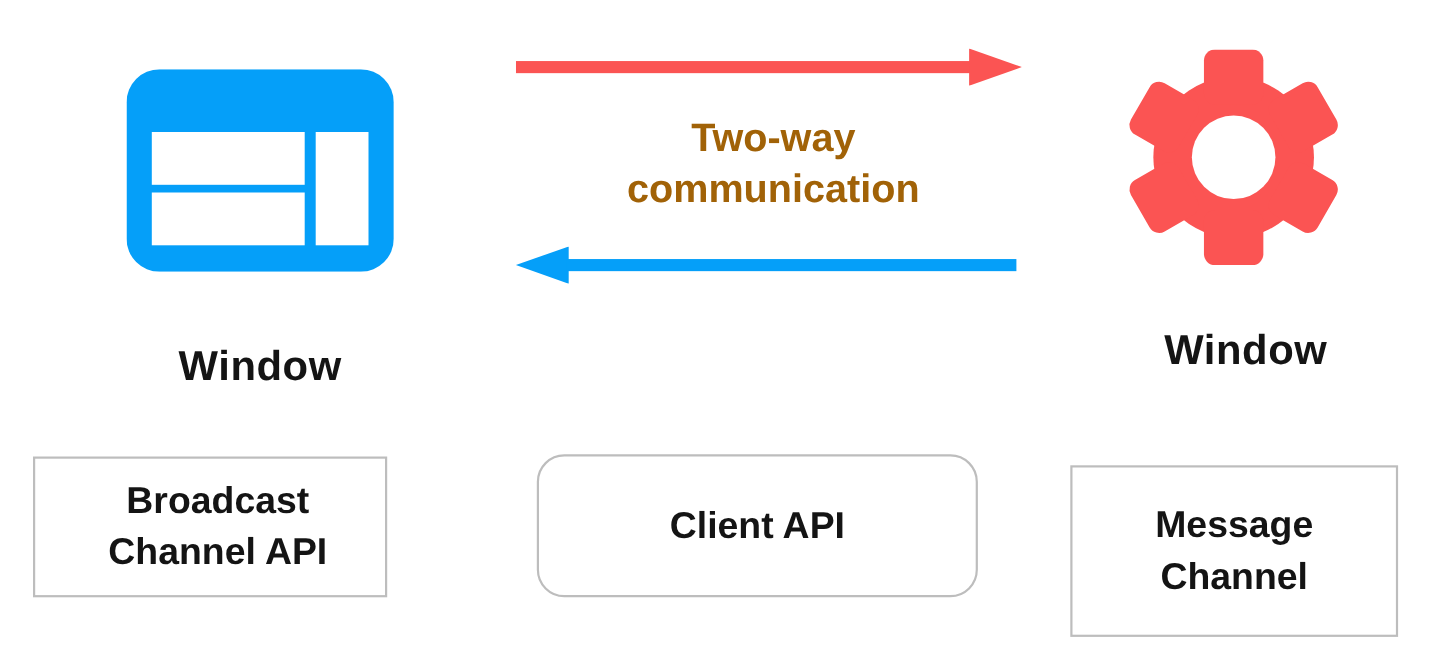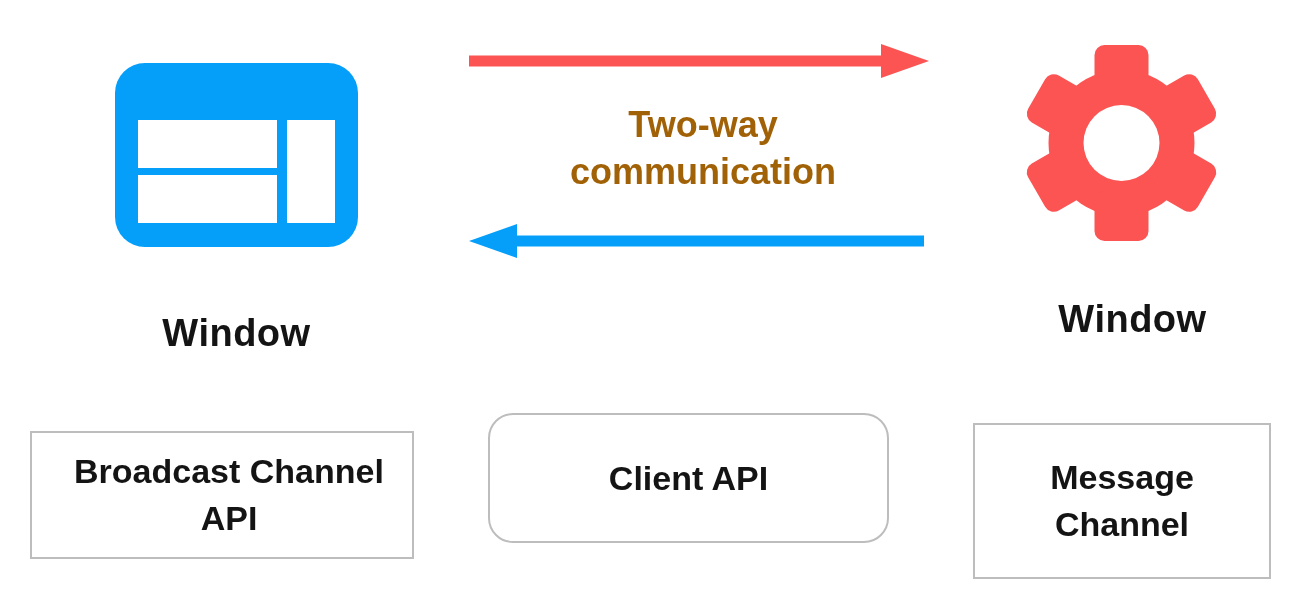--- a/index.html
+++ b/index.html
@@ -90,21 +90,21 @@
       <rect x="74.5" y="0" width="54" height="50" rx="10" transform="rotate(120 101.5 98)"></rect>
       <rect x="74.5" y="0" width="54" height="50" rx="10" transform="rotate(180 101.5 98)"></rect>
       <rect x="74.5" y="0" width="54" height="50" rx="10" transform="rotate(240 101.5 98)"></rect>
       <rect x="74.5" y="0" width="54" height="50" rx="10" transform="rotate(300 101.5 98)"></rect>
     </g>
     <circle cx="101.5" cy="98" r="38" fill="#ffffff"></circle>
   </svg>
 
   <div class="abs node-label" style="left:1020px; top:296px; width:225px;">Window</div>
 
-  <div class="abs channel-box" style="left:30px; top:431px; width:384px; height:128px;padding-left:32px;">
+  <div class="abs channel-box" style="left:30px; top:415px; width:322px; height:128px;padding-left:32px;">
     <span>Broadcast Channel API</span>
   </div>
 
   <div class="abs channel-box" style="left:488px; top:413px; width:401px; height:130px;border-radius:25px;">
     <span>Client API</span>
   </div>
 
   <div class="abs channel-box" style="left:973px; top:423px; width:298px; height:156px;">
     <span>Message Channel</span>
   </div>

